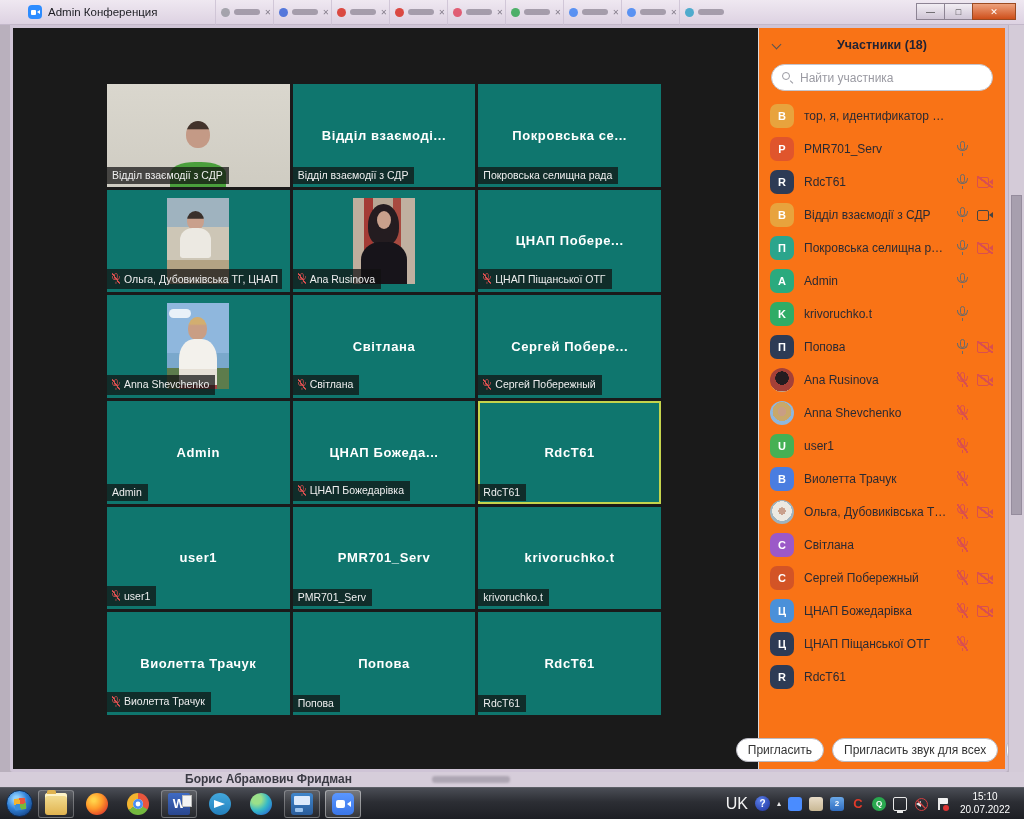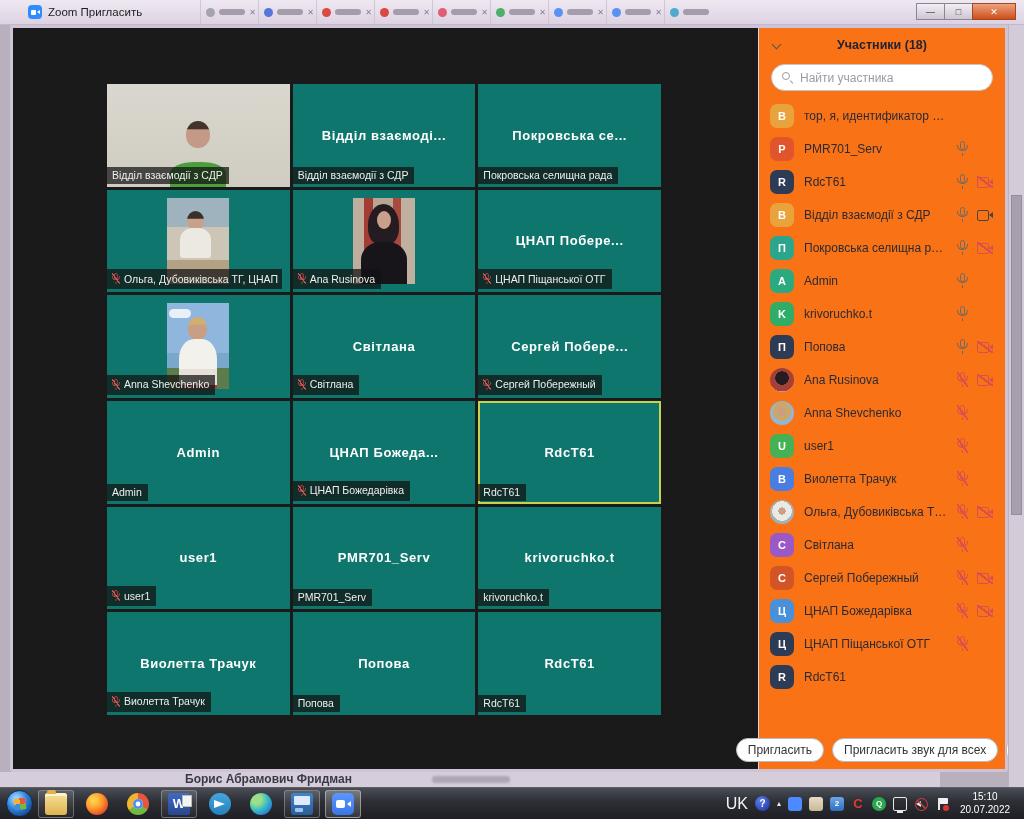--- a/index.html
+++ b/index.html
@@ -94,21 +94,21 @@
   .picons{margin-left:auto;display:flex;align-items:center;gap:9px}
   .pfoot{position:absolute;left:6px;right:0;bottom:7px;display:flex;align-items:center;justify-content:center;gap:8px}
   .pbtn{border:1px solid #b9b9c2;border-radius:13px;background:#fff;padding:4px 11px;font-size:12px;color:#333;white-space:nowrap}
   .pbtn.more{padding:4px 7px;border-radius:10px;color:#555}
 
   
   .rstrip{position:absolute;left:1008px;top:25px;width:16px;height:762px;background:#d4cbd8;border-left:1px solid #bdb2c2}
   .rthumb{position:absolute;left:2px;width:11px;top:170px;height:320px;background:#a79fae;border:1px solid #958c9d}
 
   
-  .bgstrip{position:absolute;left:0;top:772px;width:940px;height:15px;background:#d6cdda;overflow:hidden}
+  .bgstrip{position:absolute;left:0;top:772px;width:1024px;height:15px;background:#d6cdda;overflow:hidden}
   .bgtext{position:absolute;left:185px;top:0px;font-size:12px;font-weight:bold;color:#3a3a44;filter:blur(.7px);white-space:nowrap}
   .bgblur{position:absolute;left:432px;top:4px;width:78px;height:7px;border-radius:3px;background:#8d8794;opacity:.55;filter:blur(1px)}
 
   
   .taskbar{position:absolute;left:0;top:787px;width:1024px;height:32px;
     background:linear-gradient(#4a4d55,#2c2e34 45%,#1d1f24);border-top:1px solid #5c5f66;
     display:flex;align-items:center;padding:0 6px;gap:5px}
   .orb{width:27px;height:27px;border-radius:50%;flex:none;position:relative;
     background:radial-gradient(circle at 38% 32%,#8fd0ff 0 12%,#2f7fd6 45%,#123a77 90%);border:1px solid #0e2c55}
   .orb i{position:absolute;left:7px;top:7px;width:12px;height:12px;border-radius:2px;
@@ -159,21 +159,21 @@
   .clock{color:#fff;font-size:10px;line-height:1.25;text-align:center;width:58px}
 </style>
 </head>
 <body>
 
 <div class="screen">
 
   <div class="titlebar">
     <div class="ttab-active">
       <span class="zicon"></span>
-      <span class="ttitle">Zoom Пригласить</span>
+      <span class="ttitle">Admin Конференция</span>
     </div>
     <div class="blurtabs">
       <div class="btab">
           <span class="bfav" style="background: rgb(154, 154, 162);"></span>
           <span class="bbar"></span>
           <span class="bx">✕</span>
         </div>
       <div class="btab">
           <span class="bfav" style="background: rgb(59, 102, 217);"></span>
           <span class="bbar"></span>

